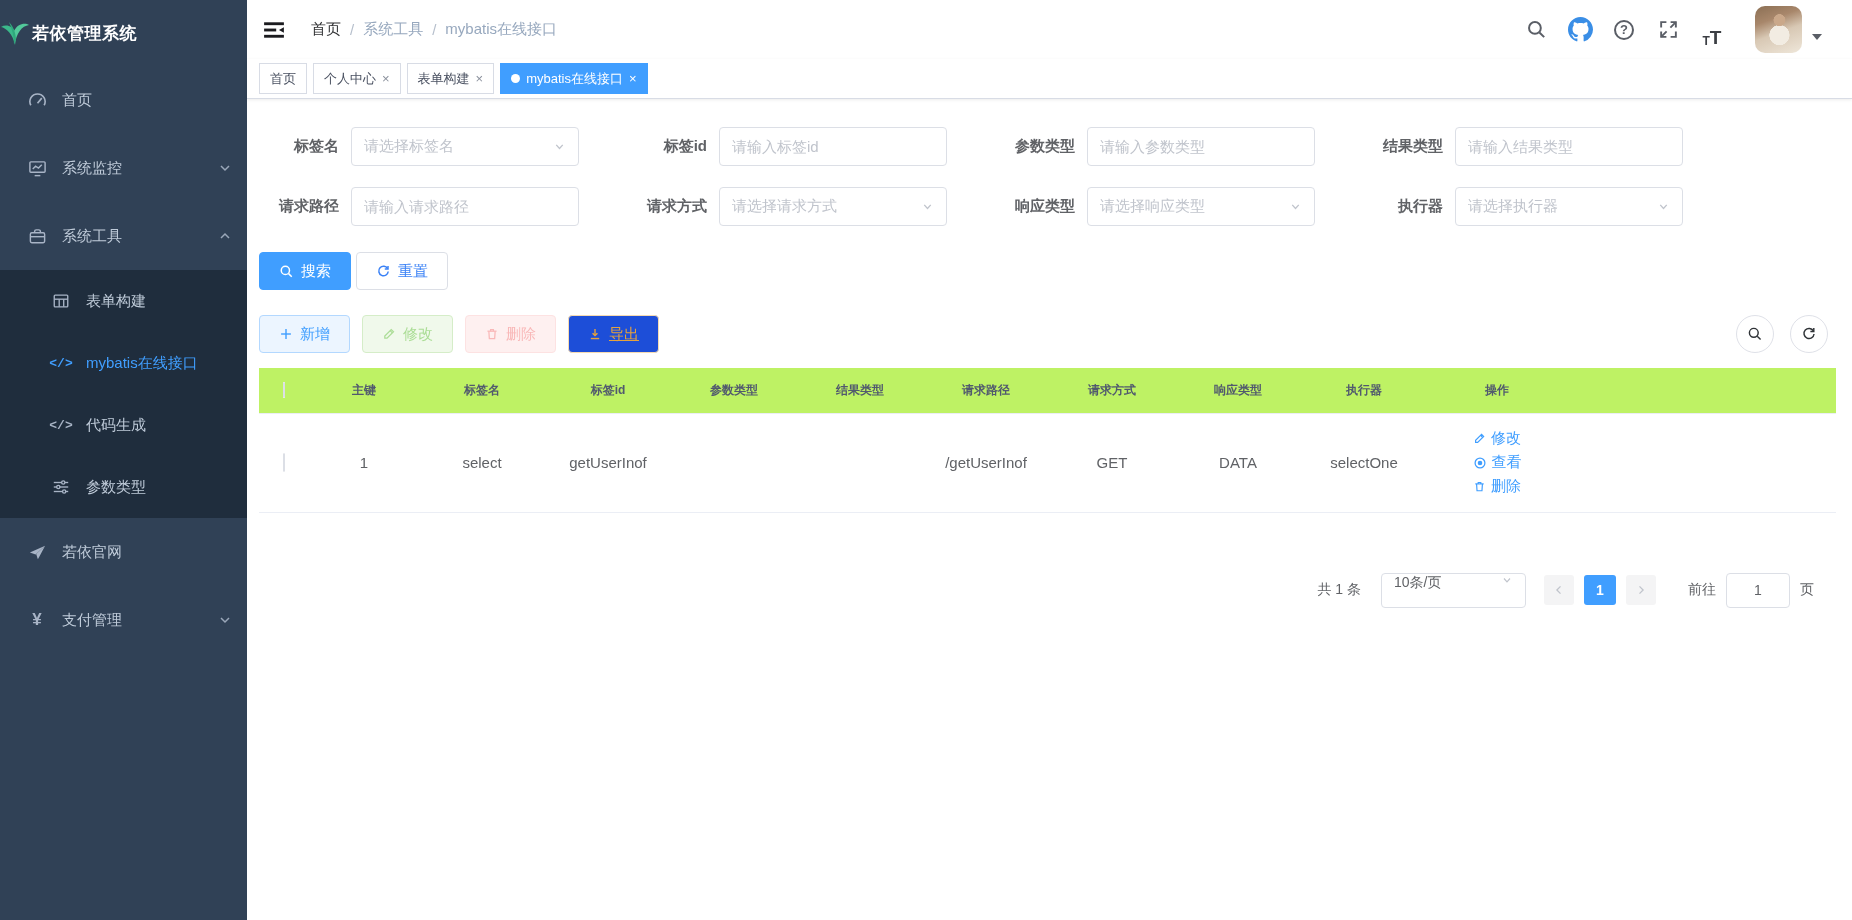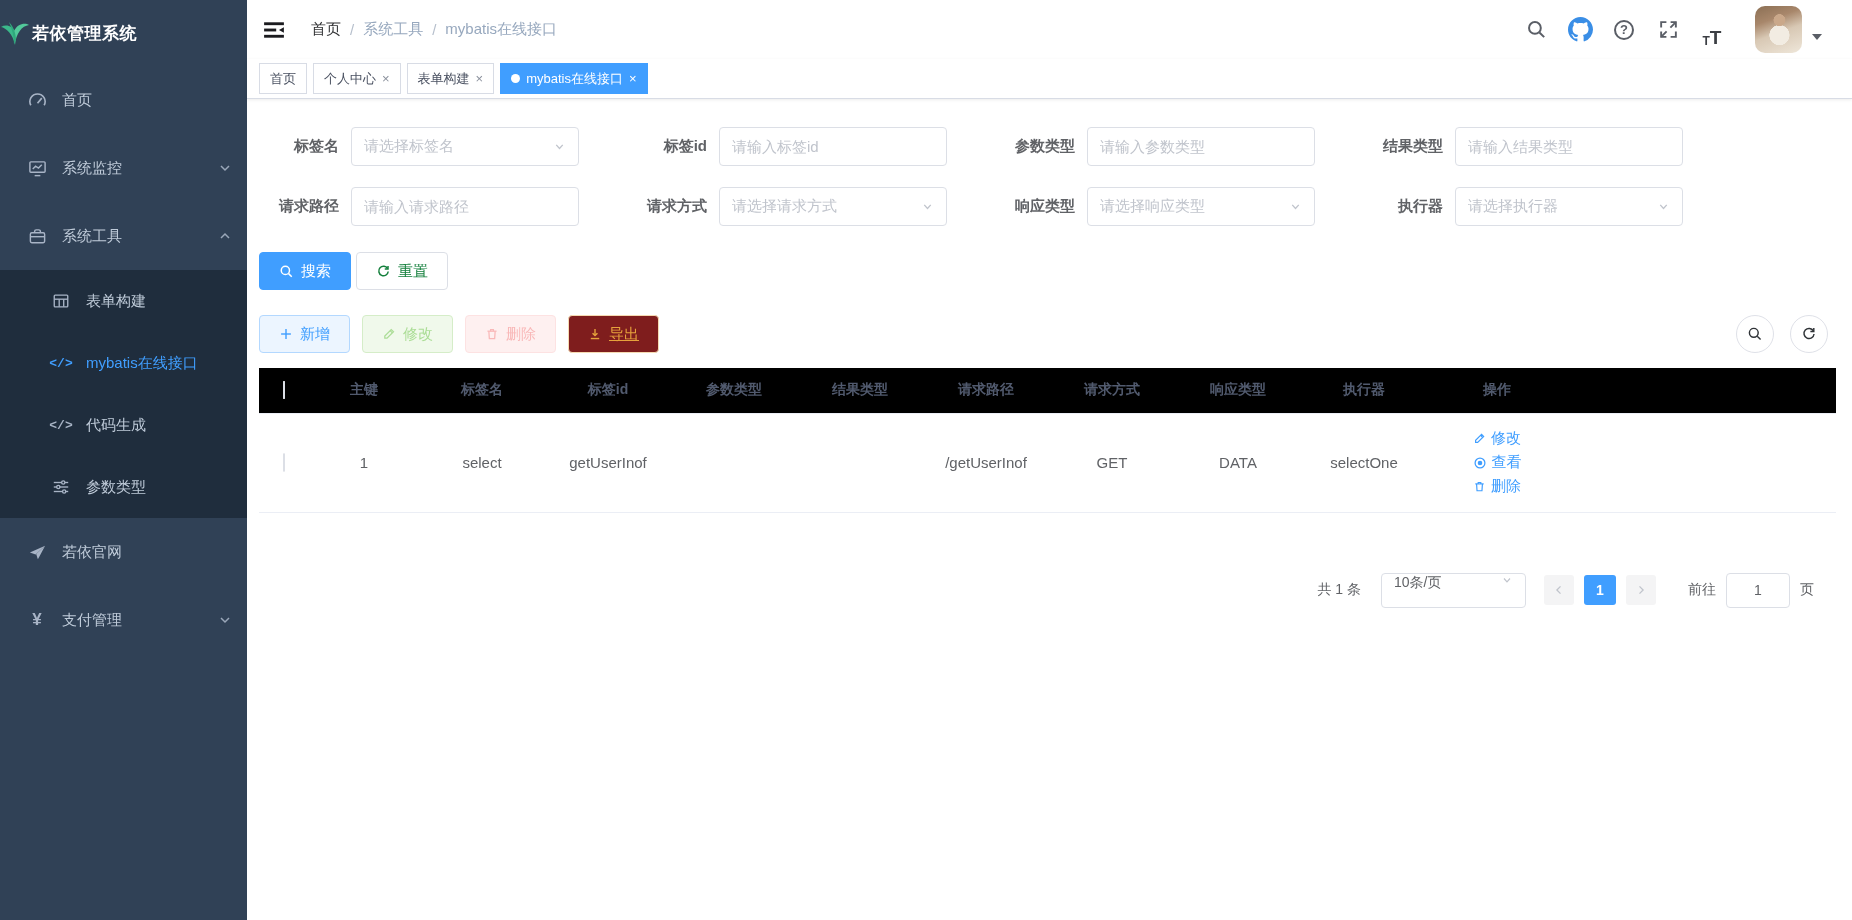--- a/index.html
+++ b/index.html
@@ -69,36 +69,36 @@
     margin-right:12px; white-space:nowrap; }
   .field { width:228px; height:39px; border:1px solid #dcdfe6; border-radius:4px; background:#fff;
     display:flex; align-items:center; padding:0 12px; font-size:15px; color:#606266; }
   input.field { outline:none; }
   input.field::placeholder { color:#c0c4cc; }
   .fake-select { justify-content:space-between; cursor:pointer; }
   .fake-select .ph { color:#c0c4cc; }
   .chev { color:#c0c4cc; flex:none; }
 
   .btn { height:38px; border-radius:4px; padding:0 19px; font-size:15px; border:1px solid #dcdfe6;
-    background:#fff; color:#15803d; display:inline-flex; align-items:center; gap:7px; cursor:pointer;
+    background:#fff; color:#3b82f6; display:inline-flex; align-items:center; gap:7px; cursor:pointer;
     font-family:inherit; white-space:nowrap; }
   .btn-primary { background:#409eff; border-color:#409eff; color:#fff; }
   .btn-row { display:flex; margin:26px 0 0 0; gap:5px; }
   .toolbar { display:flex; align-items:center; margin-top:25px; gap:12px; }
   .btn-plain-blue   { background:#ecf5ff; border-color:#b3d8ff; color:#409eff; }
   .btn-plain-green  { background:#f0f9eb; border-color:#d5edc8; color:#abdd96; cursor:not-allowed; }
   .btn-plain-red    { background:#fef0f0; border-color:#fde2e2; color:#f9b8b8; cursor:not-allowed; }
-  .btn-plain-orange { background:#7f1d1d; border-color:#f5dab1; color:#e6a23c;text-decoration:underline; }
+  .btn-plain-orange { background:#1d4ed8; border-color:#f5dab1; color:#e6a23c;text-decoration:underline; }
   .toolbar-right { margin-left:auto; display:flex; gap:16px; padding-right:8px; }
   .circle-btn { width:38px; height:38px; border-radius:50%; border:1px solid #dfe1e8; background:#fff;
     display:flex; align-items:center; justify-content:center; color:#2f3337; cursor:pointer; }
 
   
   table.grid { width:100%; border-collapse:collapse; margin-top:15px; table-layout:fixed; }
-  table.grid th { height:45px; background:#000000; color:#515a6e; font-size:14px; font-weight:bold;
+  table.grid th { height:45px; background:#bef264; color:#515a6e; font-size:12px; font-weight:bold;
     text-align:center; border-bottom:1px solid #ebeef5; }
   table.grid td { height:99px; text-align:center; font-size:15px; color:#606266;
     border-bottom:1px solid #ebeef5; background:#fff; }
   .cbx { width:16px; height:16px; border:1px solid #dcdfe6; border-radius:2px; background:#fff;
     margin:0 auto; cursor:pointer; }
   .row-actions { display:flex; flex-direction:column; align-items:center; gap:5px; }
   .action-link { color:#409eff; font-size:15px; display:inline-flex; align-items:center; gap:5px;
     cursor:pointer; }
 
   

